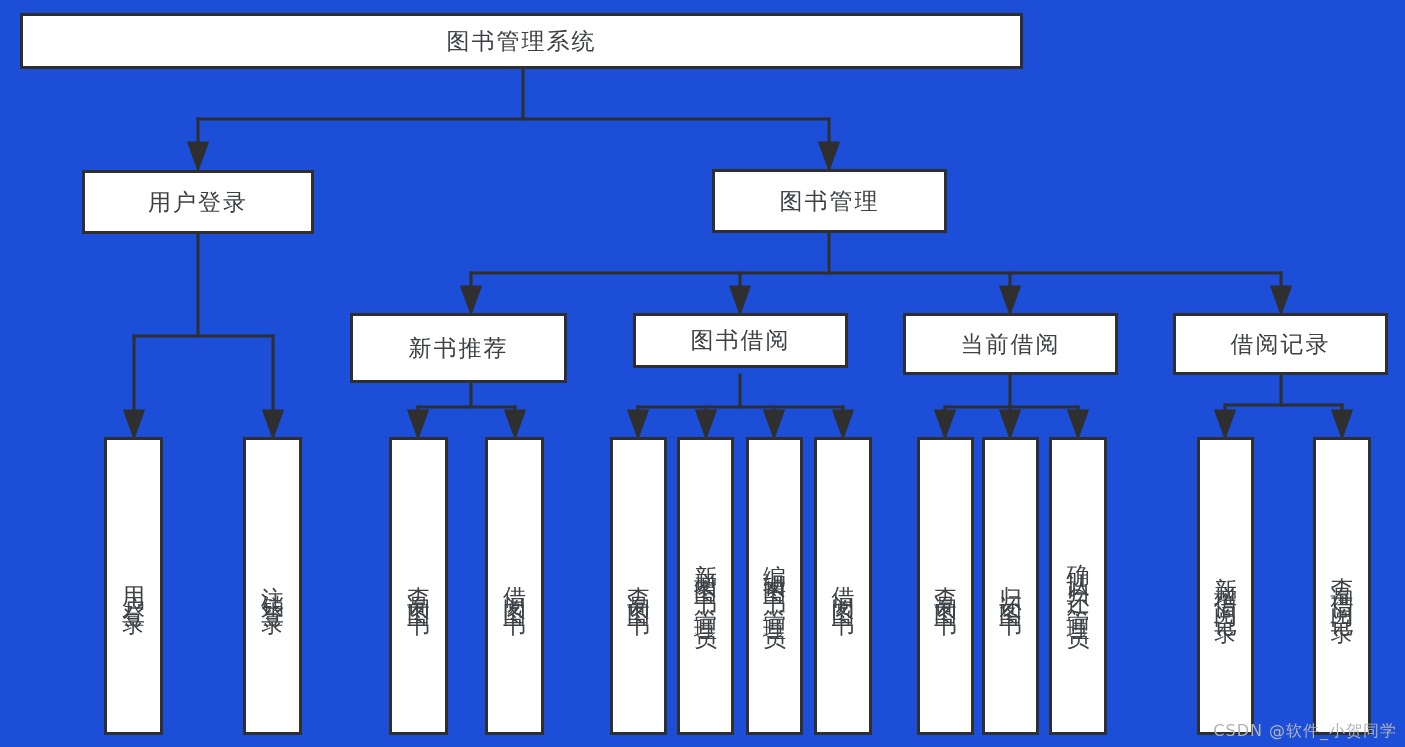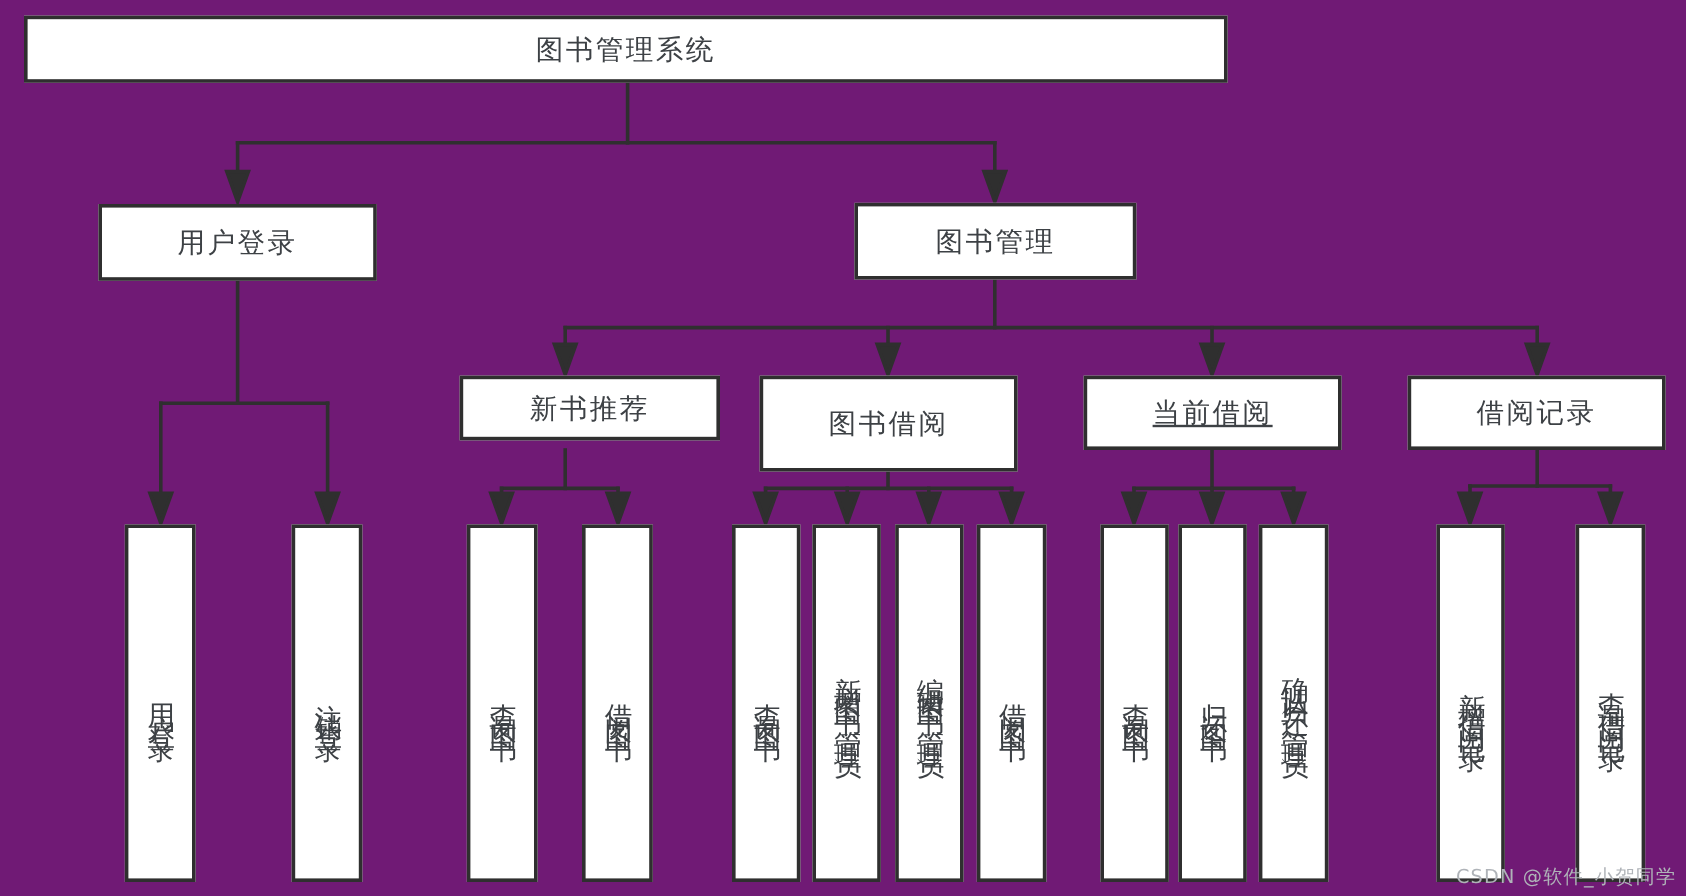--- a/index.html
+++ b/index.html
@@ -1,19 +1,19 @@
 <!DOCTYPE html>
 <html><head>
 <meta charset="utf-8">
 <style>
   html,body{margin:0;padding:0;background:#ffffff;}
   #stage{
     position:relative;
     width:1405px;height:747px;
-    background:#701a75;
+    background:#1d4ed8;
     font-family:"DejaVu Sans","Liberation Sans",sans-serif;
     overflow:hidden;
   }
   #wires{position:absolute;left:0;top:0;z-index:1;}
   .box{
     position:absolute;
     box-sizing:border-box;
     background:#ffffff;
     border:3px solid #2f2f2f;
     display:flex;align-items:center;justify-content:center;
@@ -29,23 +29,23 @@
     letter-spacing:9px;
     line-height:1;
     white-space:nowrap;
   }
   
   #b-root{left:20px;top:13px;width:1003px;height:56px;}
   
   #b-user-login{left:82px;top:170px;width:232px;height:64px;}
   #b-book-mgmt{left:712px;top:169px;width:235px;height:64px;font-family:Liberation Mono, monospace;}
   
-  #b-new-book{left:383px;top:313px;width:217px;height:54px;}
-  #b-book-borrow{left:633px;top:313px;width:215px;height:80px;}
-  #b-current-borrow{left:903px;top:313px;width:215px;height:62px;text-decoration:underline;}
+  #b-new-book{left:350px;top:313px;width:217px;height:70px;}
+  #b-book-borrow{left:633px;top:313px;width:215px;height:55px;}
+  #b-current-borrow{left:903px;top:313px;width:215px;height:62px;}
   #b-borrow-record{left:1173px;top:313px;width:215px;height:62px;}
   
   #l1{left:104px;width:59px;}
   #l2{left:243px;width:59px;}
   #l3{left:389px;width:59px;}
   #l4{left:485px;width:59px;}
   #l5{left:610px;width:57px;}
   #l6{left:677px;width:57px;}
   #l7{left:746px;width:57px;}
   #l8{left:814px;width:58px;}

